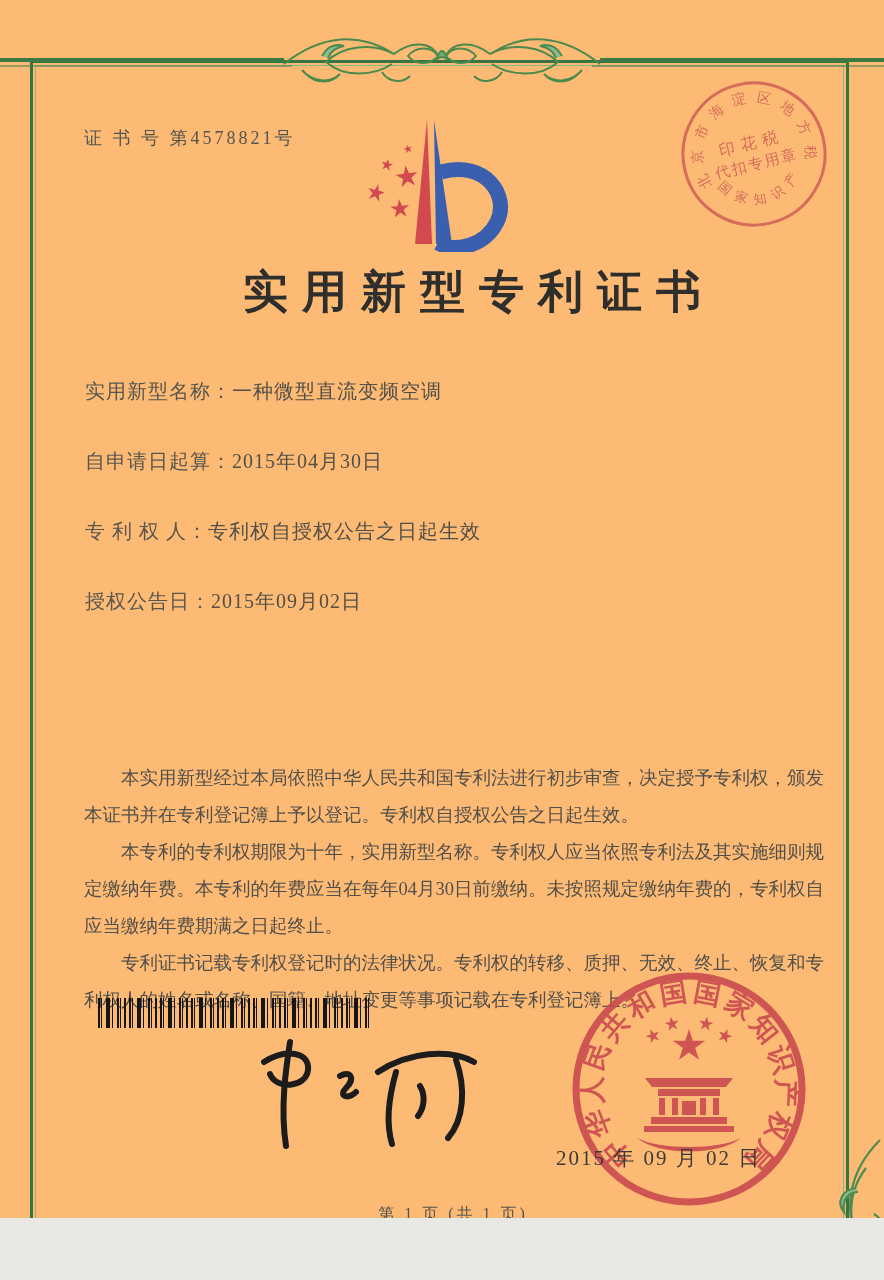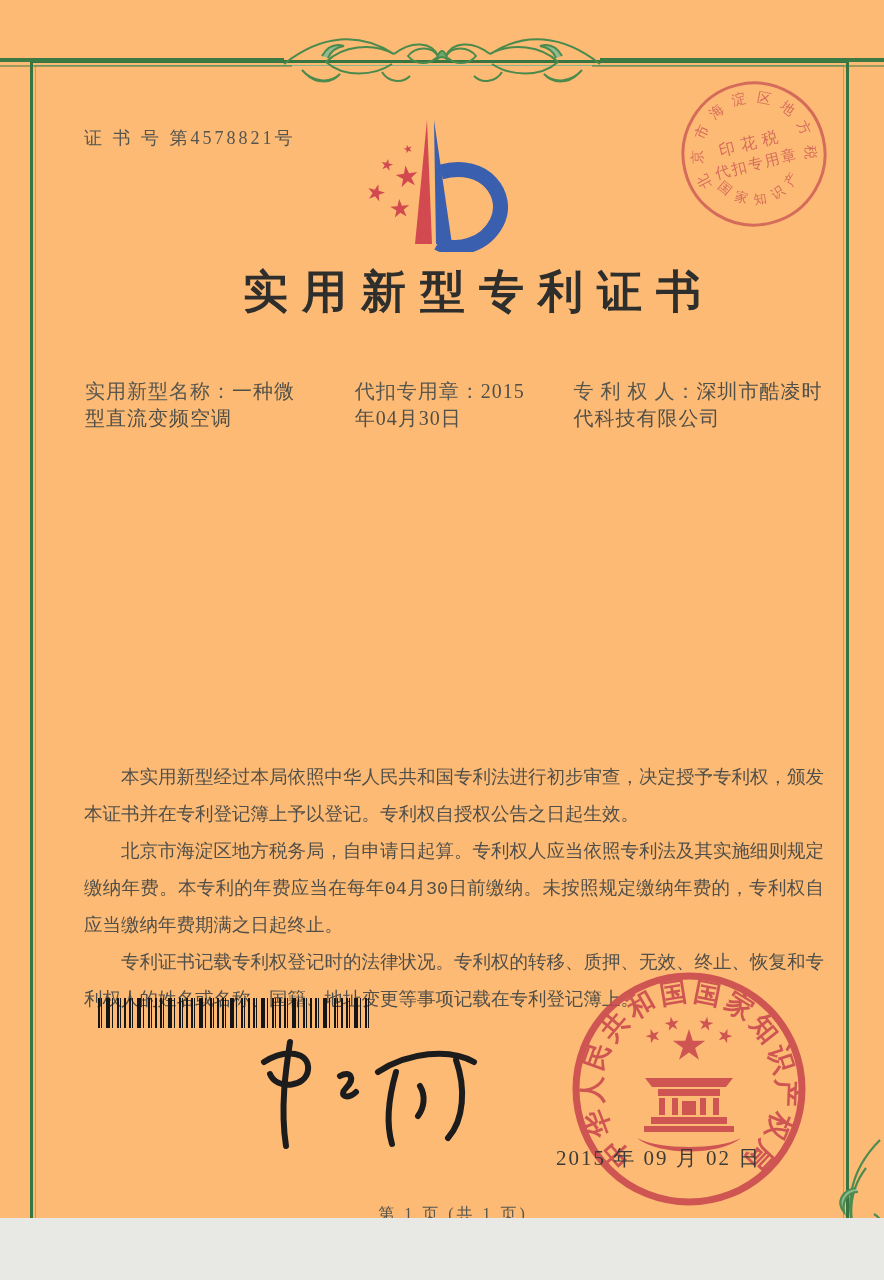--- a/index.html
+++ b/index.html
@@ -20,31 +20,31 @@
     border:1px solid #8ab58b;
   }
   #cert-no{
     left:84px;top:126px;font-size:18px;letter-spacing:3px;color:#555550;
   }
   #title{
     left:0;top:262px;width:100%;text-align:center;
     font-size:45px;font-weight:600;letter-spacing:14px;color:#2e2e2c;padding-left:37px;
   }
   #fields{
-    left:85px;top:378px;width:740px;display:flex;flex-direction:row;gap:43px;
+    left:85px;top:378px;width:740px;display:flex;flex-direction:column;gap:43px;
     font-size:20px;color:#57564f;letter-spacing:1px;
   }
   .field-row{white-space:pre-wrap;}
   .field-label{color:#57564f;}
   .field-value{color:#504f48;}
   #body-text{
     left:84px;top:760px;width:740px;
     font-size:18.5px;line-height:37px;color:#514f49;text-align:justify;
   }
-  #body-text p{margin:0;text-indent:2em;font-family:Liberation Mono, monospace;}
+  #body-text p{margin:0;text-indent:2em;}
   #barcode{
     left:98px;top:998px;width:274px;height:30px;
     background:repeating-linear-gradient(90deg,
       #161616 0px,#161616 2px, transparent 2px, transparent 3px,
       #161616 3px,#161616 4px, transparent 4px, transparent 8px,
       #161616 8px,#161616 12px, transparent 12px, transparent 14px,
       #161616 14px,#161616 15px, transparent 15px, transparent 19px,
       #161616 19px,#161616 21px, transparent 21px, transparent 22px,
       #161616 22px,#161616 23px, transparent 23px, transparent 26px,
       #161616 26px,#161616 28px, transparent 28px, transparent 31px);
@@ -161,27 +161,28 @@
       </text>
       <text x="78" y="72" font-size="16" letter-spacing="6" text-anchor="middle">印花税</text>
       <text x="78" y="93" font-size="15" letter-spacing="2" text-anchor="middle">代扣专用章</text>
     </g>
   </svg>
 
   <div id="title" class="abs">实用新型专利证书</div>
 
   <div id="fields" class="abs">
     <div class="field-row"><span class="field-label">实用新型名称：</span><span class="field-value">一种微型直流变频空调</span></div>
-    <div class="field-row"><span class="field-label">代扣专用章：</span><span class="field-value">2015年04月30日</span></div>
-    <div class="field-row"><span class="field-label">专 利 权 人：</span><span class="field-value">深圳市酷凌时代科技有限公司</span></div>
+    <div class="field-row"><span class="field-label">自申请日起算：</span><span class="field-value">2015年04月30日</span></div>
+    <div class="field-row"><span class="field-label">专 利 权 人：</span><span class="field-value">专利权自授权公告之日起生效</span></div>
+    <div class="field-row"><span class="field-label">授权公告日：</span><span class="field-value">2015年09月02日</span></div>
   </div>
 
   <div id="body-text" class="abs">
     <p>本实用新型经过本局依照中华人民共和国专利法进行初步审查，决定授予专利权，颁发本证书并在专利登记簿上予以登记。专利权自授权公告之日起生效。</p>
-    <p>北京市海淀区地方税务局，自申请日起算。专利权人应当依照专利法及其实施细则规定缴纳年费。本专利的年费应当在每年04月30日前缴纳。未按照规定缴纳年费的，专利权自应当缴纳年费期满之日起终止。</p>
+    <p>本专利的专利权期限为十年，实用新型名称。专利权人应当依照专利法及其实施细则规定缴纳年费。本专利的年费应当在每年04月30日前缴纳。未按照规定缴纳年费的，专利权自应当缴纳年费期满之日起终止。</p>
     <p>专利证书记载专利权登记时的法律状况。专利权的转移、质押、无效、终止、恢复和专利权人的姓名或名称、国籍、地址变更等事项记载在专利登记簿上。</p>
   </div>
 
   <div id="barcode" class="abs"></div>
 
 
   <svg class="abs" style="left:228px;top:1028px" width="290" height="140" viewBox="0 0 290 140">
     <g stroke="#1c1c1c" stroke-width="6" fill="none" stroke-linecap="round" stroke-linejoin="round">
       <path d="M 62,14 C 58,40 52,80 58,118"></path>
       <path d="M 36,34 C 58,20 82,24 80,42 C 78,60 48,62 42,46"></path>

